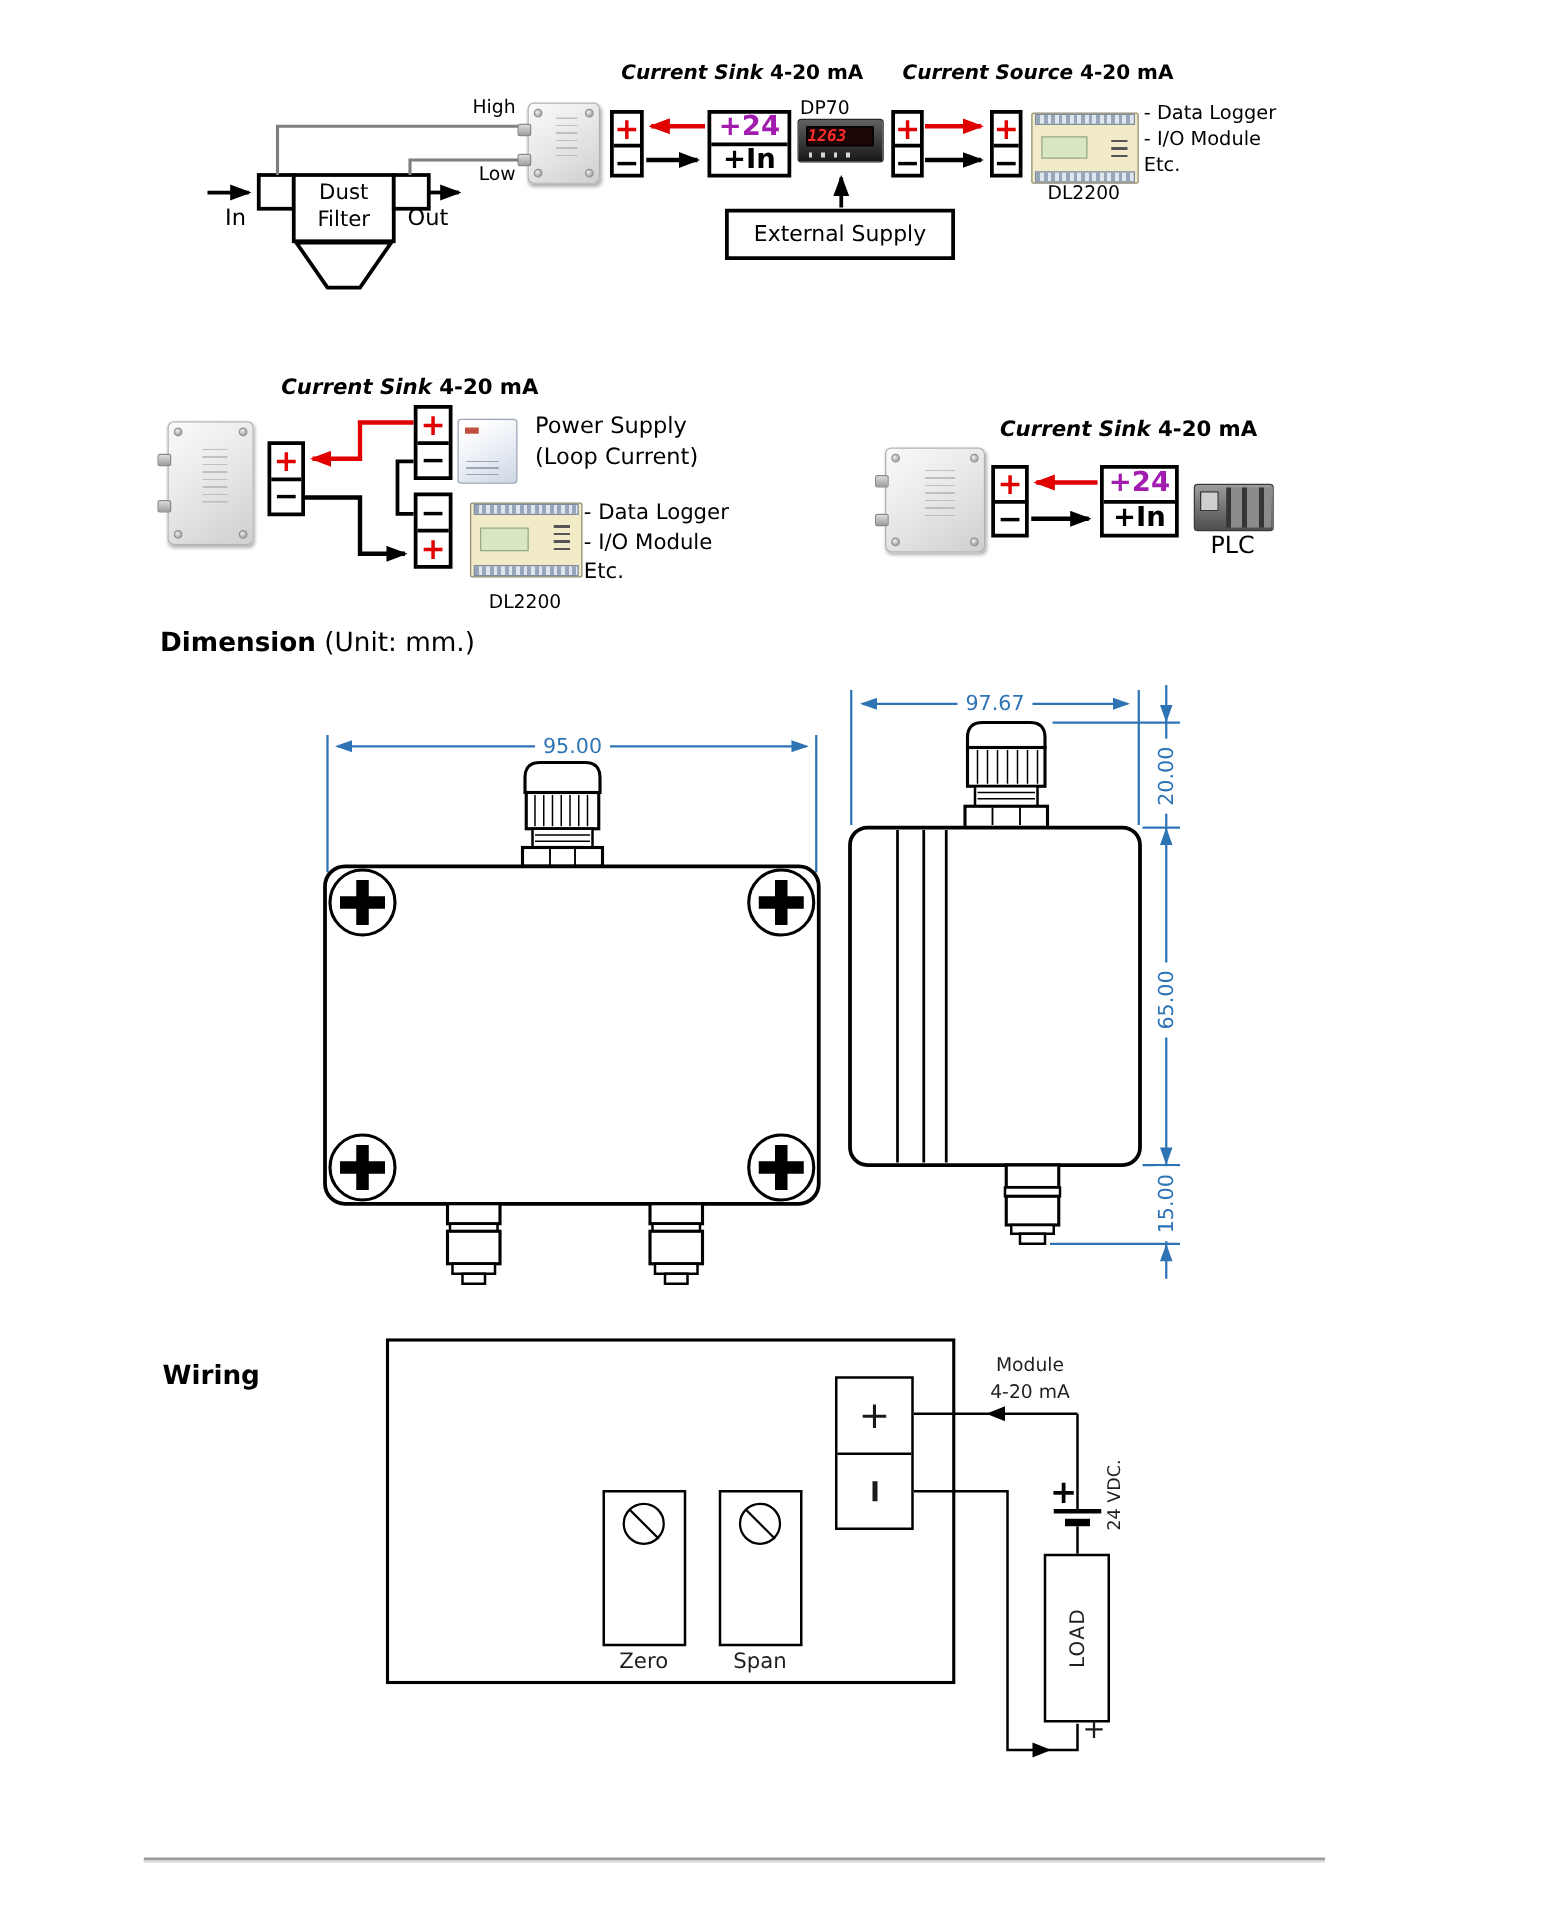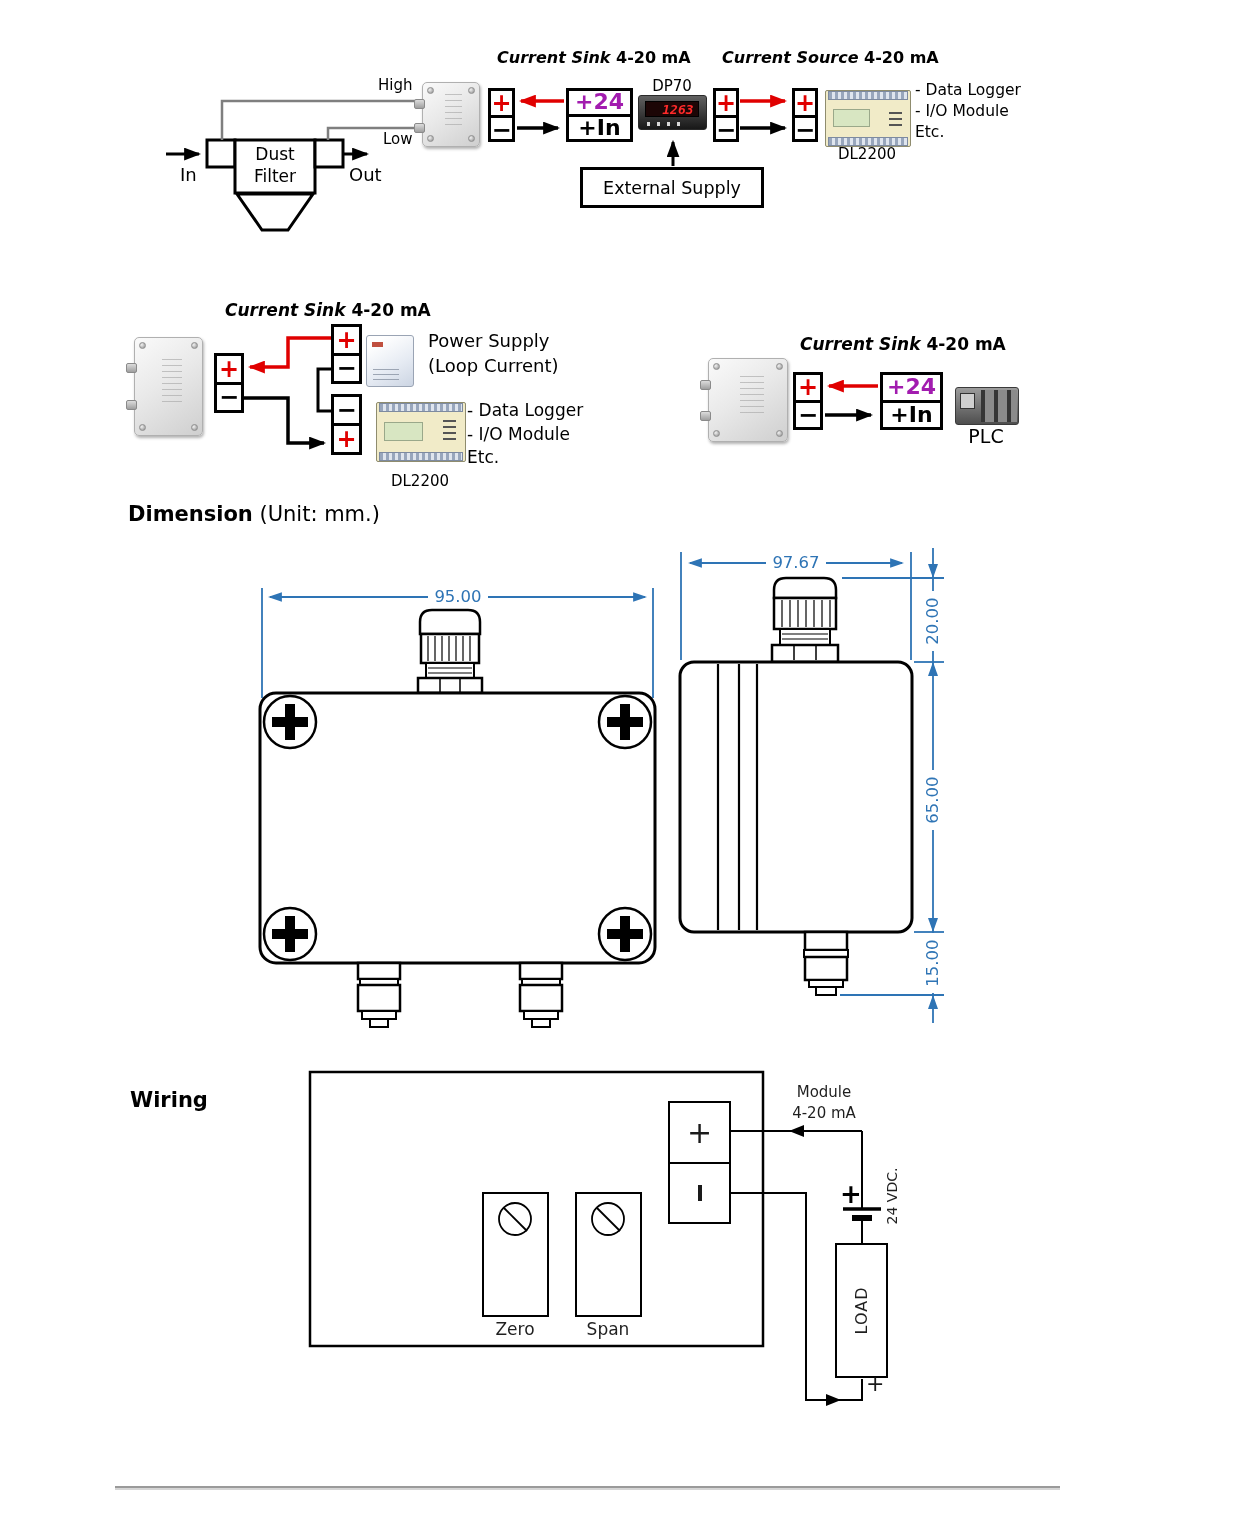--- a/index.html
+++ b/index.html
@@ -49,21 +49,21 @@
   
   .jbox{background:linear-gradient(145deg,#fafafa 0%,#e9e9e9 45%,#cfcfcf 100%);border:1px solid #b0b0b0;border-radius:5px;box-shadow:1px 2px 3px rgba(0,0,0,.3)}
   .screw{position:absolute;width:5px;height:5px;border-radius:50%;background:radial-gradient(circle at 35% 35%,#f2f2f2,#8a8a8a);border:1px solid #909090}
   .s-tl{left:4px;top:4px}.s-tr{right:4px;top:4px}.s-bl{left:4px;bottom:4px}.s-br{right:4px;bottom:4px}
   .nip{position:absolute;left:-9px;width:9px;height:8px;background:linear-gradient(#dcdcdc,#9f9f9f);border:1px solid #8a8a8a;border-radius:2px}
   .n1{top:26%}.n2{top:64%}
   .lbl{position:absolute;left:40%;top:18%;width:30%;height:48%;background:repeating-linear-gradient(0deg,#adadad 0 1px,transparent 1px 6px);opacity:.7}
   .meter{background:linear-gradient(#616161,#181818);border:1px solid #2a2a2a;border-radius:3px}
   .lcd{position:absolute;left:9%;top:16%;width:80%;height:48%;background:#1c0606;border:1px solid #000;
        color:#ff2a2a;font-family:"DejaVu Sans Mono","Liberation Mono",monospace;font-style:italic;font-weight:bold;
-       font-size:13px;line-height:15px;text-align:right;padding-right:4px;box-sizing:border-box}
+       font-size:13px;line-height:15px;padding-right:4px;box-sizing:border-box}
   .btns{position:absolute;left:12%;bottom:3px;width:55%;height:4px;background:repeating-linear-gradient(90deg,#d8d8d8 0 3px,transparent 3px 10px)}
   .dl{background:#f1ebc8;border:1px solid #8f8c6e;border-radius:2px}
   .band{position:absolute;left:2%;width:96%;height:9px;background:repeating-linear-gradient(90deg,#98a6bc 0 3px,#dfe5ee 3px 6px);border:1px solid #7d8aa0;box-sizing:border-box}
   .bt{top:0}.bb{bottom:0}
   .dscr{position:absolute;left:8%;top:32%;width:42%;height:30%;background:#d8e6c2;border:1px solid #9aa88a}
   .dmk{position:absolute;right:10%;top:30%;width:15%;height:34%;background:repeating-linear-gradient(0deg,#555 0 2px,transparent 2px 6px)}
   .psu{background:linear-gradient(150deg,#ffffff 15%,#e6ebf3 60%,#ccd5e3);border:1px solid #9aa4b4;border-radius:3px}
   .ptick{position:absolute;left:10%;top:12%;width:24%;height:9%;background:#c05040}
   .plines{position:absolute;left:12%;bottom:12%;width:58%;height:30%;background:repeating-linear-gradient(0deg,#8a94a4 0 1px,transparent 1px 5px);opacity:.8}
   .plc{background:linear-gradient(#9c9c9c,#4e4e4e);border:1px solid #3a3a3a;border-radius:3px}
@@ -214,21 +214,21 @@
     <polygon points="841,1400 826,1394 826,1406" class="fk"></polygon>
   </g>
 </svg>
 
 <div class="ov dtitle" style="left:497px;top:48px"><span class="em">Current Sink</span><span> 4-20 mA</span></div>
 <div class="ov dtitle" style="left:722px;top:48px"><span class="em">Current Source</span><span> 4-20 mA</span></div>
 
 <div class="ov lab15" style="left:378px;top:76px">High</div>
 <div class="ov lab15" style="left:383px;top:130px">Low</div>
 <div class="ov lab18" style="left:180px;top:164px">In</div>
-<div class="ov lab18" style="left:349px;top:164px">Out</div>
+<div class="ov lab18" style="left:326px;top:164px">Out</div>
 <div class="ov" style="left:235px;top:143px;width:80px;text-align:center;font-size:17px;line-height:22px">
   <div>Dust</div>
   <div>Filter</div>
 </div>
 
 <div class="ov jbox" style="left:422px;top:82px;width:56px;height:63px">
   <span class="screw s-tl"></span>
       <span class="screw s-tr"></span>
   <span class="screw s-bl"></span>
       <span class="screw s-br"></span>
@@ -239,21 +239,21 @@
 
 <div class="ov term" style="left:488px;top:88px;width:27px;height:54px">
   <div class="cell plus">+</div>
   <div class="cell minus">−</div>
 </div>
 <div class="ov term" style="left:566px;top:88px;width:67px;height:54px">
   <div class="cell v24">+24</div>
   <div class="cell vin">+In</div>
 </div>
 
-<div class="ov lab15" style="left:640px;top:77px;width:64px;text-align:center">DP70</div>
+<div class="ov lab15" style="left:640px;top:77px;width:64px;">DP70</div>
 <div class="ov meter" style="left:638px;top:95px;width:67px;height:33px">
   <span class="lcd">1263</span>
   <span class="btns"></span>
 </div>
 
 <div class="ov term" style="left:713px;top:88px;width:26px;height:54px">
   <div class="cell plus">+</div>
   <div class="cell minus">−</div>
 </div>
 <div class="ov term" style="left:792px;top:88px;width:26px;height:54px">

